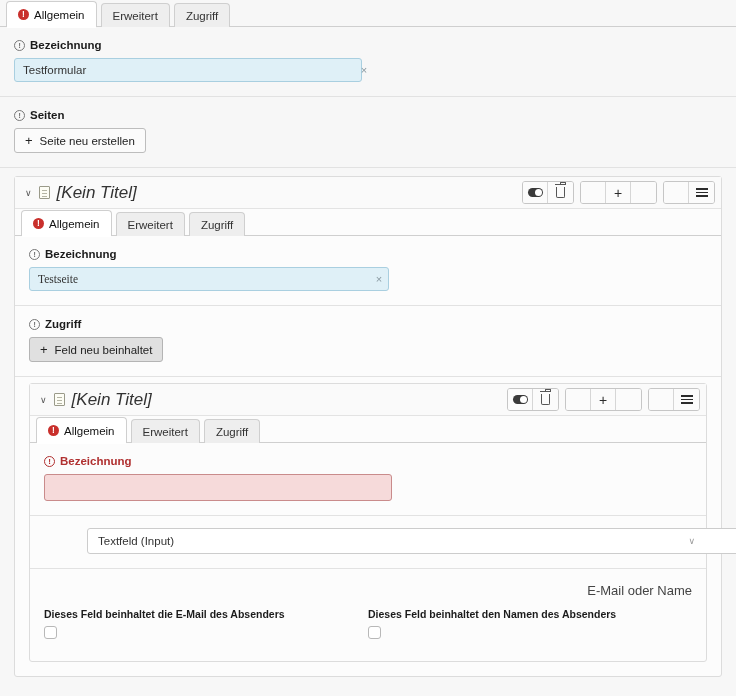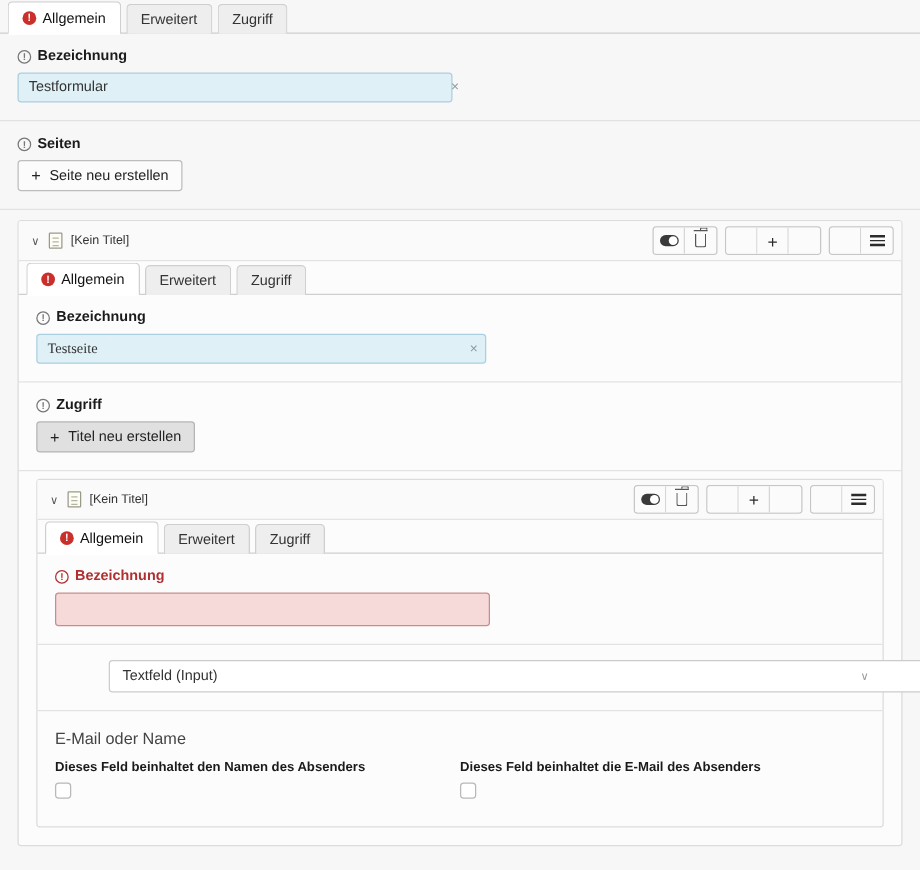--- a/index.html
+++ b/index.html
@@ -211,21 +211,22 @@
     position: relative;
     flex: 0 0 auto;
   }
   .doc-ic::before{
     content:"";
     position:absolute; left:2px; right:2px; top:3px;
     height:1px; background:#b5b5a5;
     box-shadow: 0 3px 0 #b5b5a5, 0 6px 0 #b5b5a5;
   }
   .panel-title {
-    font-size: 10px;
+    font-style: italic;
+    font-size: 17px;
     color: #333;
     flex: 1 1 auto;
   }
 
   .tbar { display:flex; align-items:center; margin-left:auto; }
   .tgrp {
     display:flex;
     border:1px solid #c6c6c6;
     border-radius:3px;
     overflow:hidden;
@@ -281,20 +282,21 @@
   .burger-ic i {
     display:block; height:1.5px; background:#2b2b2b; margin:2px 0;
   }
 
   .panel-body { padding: 0; }
 
   .sub-head {
     font-size: 13px;
     color: #444;
     margin-bottom: 10px;
+    text-align: right;
   }
 
   .cols { display:flex; }
   .col { width: 50%; }
   .cb-lbl {
     font-size: 10.5px;
     font-weight: bold;
     color:#1b1b1b;
     margin-bottom: 6px;
   }
@@ -411,21 +413,21 @@
           </div>
         </div>
 
         <div class="section">
           <div class="lbl">
             <span class="info-ic">!</span>
             <span>Zugriff</span>
           </div>
           <div class="btn grey">
             <span class="plus">+</span>
-            <span>Titel neu erstellen</span>
+            <span>Feld neu beinhaltet</span>
           </div>
         </div>
 
         <div class="pad-x" style="padding-top:6px; padding-bottom:14px;">
           <div class="panel">
 
             <div class="panel-head">
               <span class="chev">∨</span>
               <span class="doc-ic"></span>
               <span class="panel-title">[Kein Titel]</span>
@@ -486,27 +488,27 @@
                 <div class="select-wrap">
                   <div class="sel">Textfeld (Input)</div>
                   <span class="sel-chev">∨</span>
                 </div>
               </div>
 
               <div class="section last" style="padding-top:14px;padding-bottom:22px;">
                 <div class="sub-head">E-Mail oder Name</div>
                 <div class="cols">
                   <div class="col">
+                    <div class="cb-lbl">Dieses Feld beinhaltet die E-Mail des Absenders</div>
+                    <div class="cb"></div>
+                  </div>
+                  <div class="col">
                     <div class="cb-lbl">Dieses Feld beinhaltet den Namen des Absenders</div>
                     <div class="cb"></div>
                   </div>
-                  <div class="col">
-                    <div class="cb-lbl">Dieses Feld beinhaltet die E-Mail des Absenders</div>
-                    <div class="cb"></div>
-                  </div>
                 </div>
               </div>
 
             </div>
           </div>
         </div>
 
       </div>
     </div>
   </div>

